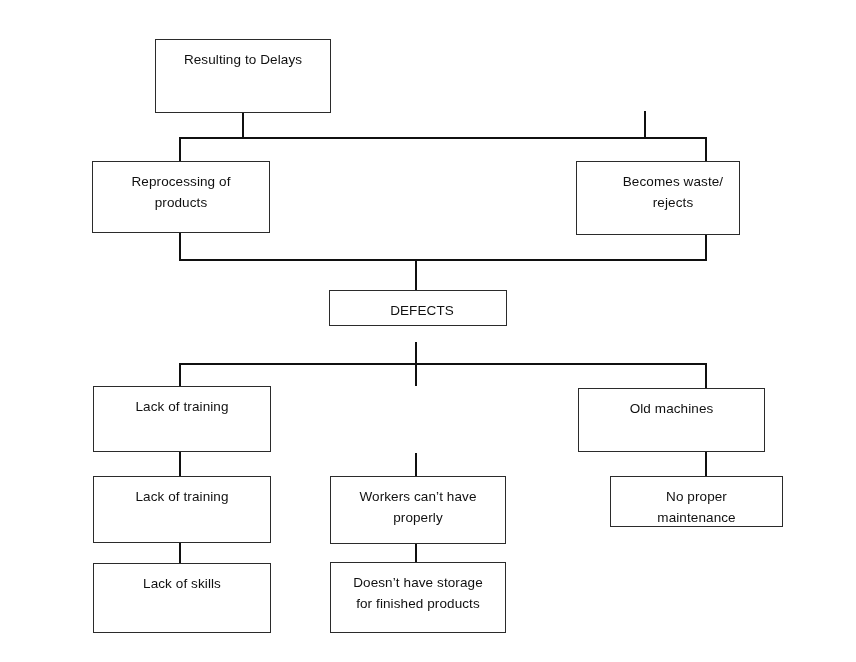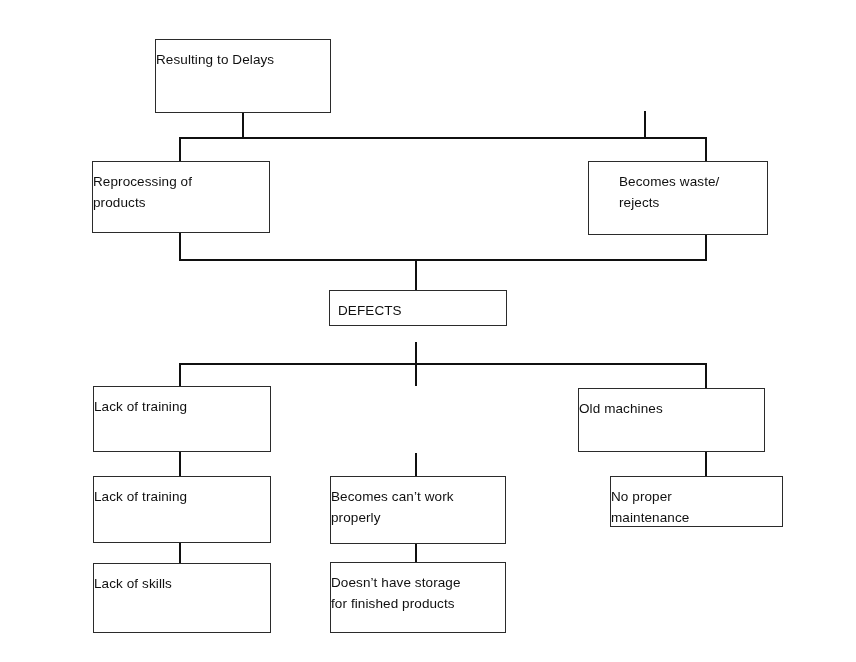--- a/index.html
+++ b/index.html
@@ -22,21 +22,21 @@
     position: absolute;
     box-sizing: border-box;
     border: 1.5px solid #2b2b2b;
     background: #ffffff;
     z-index: 3;
     padding-top: 9px;
   }
   .node-label {
     display: block;
     width: 100%;
-    text-align: left;
+    text-align: center;
     font-family: "Liberation Sans", sans-serif;
     font-size: 13.5px;
     line-height: 21px;
     color: #101010;
     white-space: pre-line;
     letter-spacing: 0.1px;
   }
   .connector {
     position: absolute;
     background: #101010;
@@ -63,21 +63,21 @@
 
   <div class="connector v-line" style="left:179px; top:137px; height:26px;"></div>
 
   <div class="connector v-line" style="left:705px; top:137px; height:26px;"></div>
 
   <div class="node-box" style="left:92px; top:161px; width:178px; height:72px;">
     <span class="node-label">Reprocessing of
 products</span>
   </div>
 
-  <div class="node-box" style="left:588px; top:161px; width:180px; height:74px;padding-left:30px;">
+  <div class="node-box" style="left:576px; top:161px; width:164px; height:74px;padding-left:30px;">
     <span class="node-label">Becomes waste/
 rejects</span>
   </div>
 
   <div class="connector v-line" style="left:179px; top:233px; height:27px;"></div>
 
   <div class="connector v-line" style="left:705px; top:235px; height:25px;"></div>
 
   <div class="connector h-line" style="left:179px; top:259px; width:528px;"></div>
 
@@ -105,21 +105,21 @@
   </div>
   <div class="connector v-line" style="left:179px; top:543px; height:23px;"></div>
 
   <div class="node-box" style="left:93px; top:563px; width:178px; height:70px;">
     <span class="node-label">Lack of skills</span>
   </div>
 
   <div class="connector v-line" style="left:415px; top:453px; height:24px;"></div>
 
   <div class="node-box" style="left:330px; top:476px; width:176px; height:68px;">
-    <span class="node-label">Becomes can’t work
+    <span class="node-label">Workers can’t have
 properly</span>
   </div>
   <div class="connector v-line" style="left:415px; top:544px; height:19px;"></div>
 
   <div class="node-box" style="left:330px; top:562px; width:176px; height:71px;">
     <span class="node-label">Doesn’t have storage
 for finished products</span>
   </div>
 
   <div class="node-box" style="left:578px; top:388px; width:187px; height:64px;">

